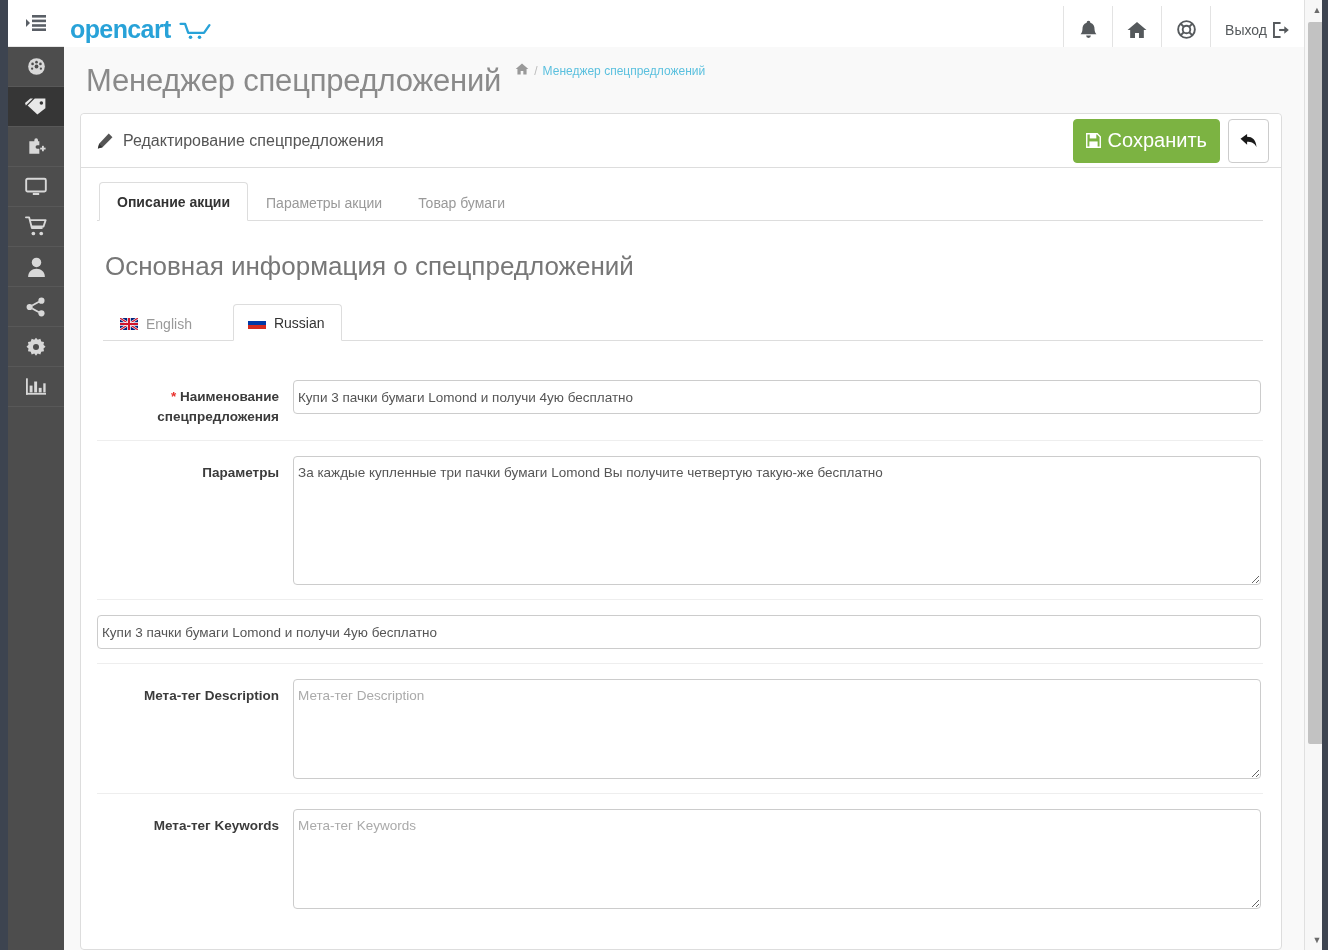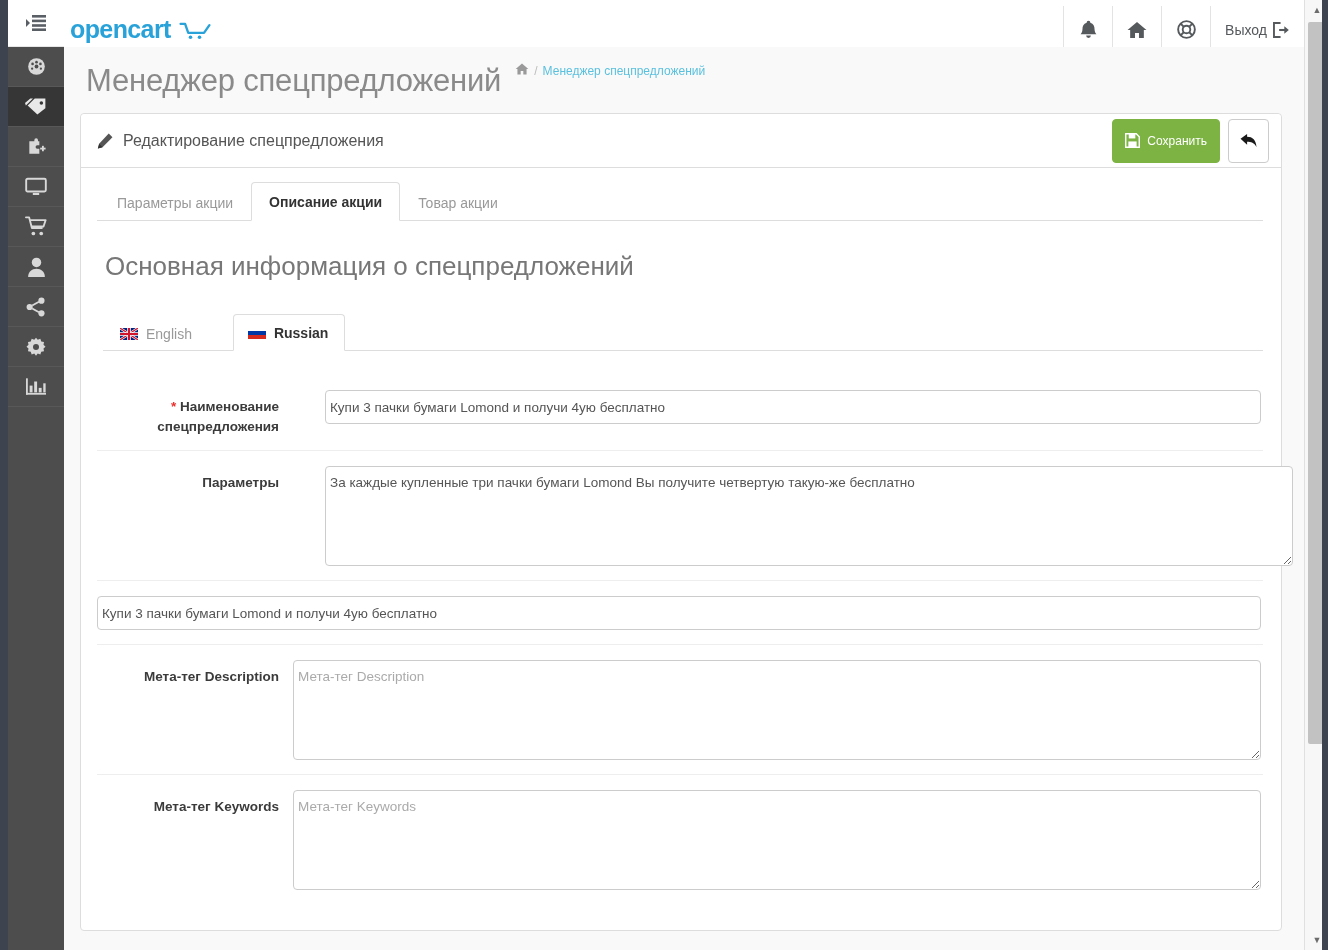--- a/index.html
+++ b/index.html
@@ -116,21 +116,21 @@
     border-radius: 4px 4px 0 0;
   }
   .card-head-title {
     font-size: 16px; color: #555;
     display: flex; align-items: center; gap: 10px;
   }
   .card-head-spacer { flex: 1; }
   .btn {
     border: 1px solid transparent;
     border-radius: 4px;
-    font-size: 12px;
+    font-size: 20px;
     height: 44px;
     padding: 0 12px;
     display: inline-flex; align-items: center; gap: 7px;
     cursor: pointer;
     font-family: "Liberation Sans", sans-serif;
   }
   .btn-save {
     background: #7cb342; border-color: #7cb342; color: #fff;
   }
   .btn-back {
@@ -179,35 +179,34 @@
   .lang-tab {
     padding: 10px 16px 9px 14px;
     font-size: 14px; color: #999;
     cursor: pointer;
     display: flex; align-items: center; gap: 8px;
     border: 1px solid transparent; border-bottom: none;
     margin-bottom: -1px;
     border-radius: 4px 4px 0 0;
   }
   .lang-tab.active {
-    color: #333; font-weight: bold;
+    color: #333; font-weight: normal;
     background: #fff; border-color: #ddd;
     border-bottom: 1px solid #fff;
-    margin-top: 10px;
   }
   .flag { width: 18px; height: 12px; display:block; }
 
   
   .form-rows { margin-top: 24px; }
   .form-row {
     display: flex;
     padding: 15px 0 14px 0;
     border-top: 1px solid #eee;
   }
-  .form-row:first-child { border-top: none; gap: 32px; }
+  .form-row:first-child { border-top: none; }
   .form-label {
     width: 196px; flex: 0 0 196px;
     text-align: right;
     font-size: 13.5px; font-weight: bold; color: #3b3b3b;
     padding: 7px 14px 0 0;
     line-height: 1.45;
   }
   .req { color: #e9322d; }
   .form-control-wrap { flex: 1; padding-right: 2px; }
   input.fc, textarea.fc {
@@ -425,23 +424,23 @@
         <button class="btn btn-back" style="margin-left:8px;">
           <svg width="17" height="15" viewBox="0 0 18 16">
             <path d="M0.5 6.2 L7.5 1 V4 c6 0 9.5 3.5 10 11 -2.5-4.6-5.6-5.6-10-5.6 V12.5 Z" fill="#1a1a1a"></path>
           </svg>
         </button>
       </div>
 
       <div class="card-body">
 
         <div class="tabs">
+          <div class="tab active">Описание акции</div>
           <div class="tab">Параметры акции</div>
-          <div class="tab active">Описание акции</div>
-          <div class="tab">Товар акции</div>
+          <div class="tab">Товар бумаги</div>
         </div>
 
         <h2 class="section-title">Основная информация о спецпредложений</h2>
 
         <div class="lang-tabs">
           <div class="lang-tab">
             <svg class="flag" viewBox="0 0 30 20">
               <rect width="30" height="20" fill="#00247d"></rect>
               <path d="M0 0 L30 20 M30 0 L0 20" stroke="#fff" stroke-width="4"></path>
               <path d="M0 0 L30 20 M30 0 L0 20" stroke="#cf142b" stroke-width="2"></path>
@@ -470,21 +469,21 @@
             <div class="form-control-wrap">
               <input class="fc" type="text" value="Купи 3 пачки бумаги Lomond и получи 4ую бесплатно" style="">
             </div>
           </div>
 
           <div class="form-row">
             <div class="form-label">
               <span>Параметры</span>
             </div>
             <div class="form-control-wrap">
-              <textarea class="fc" style="height: 100px; margin-left: 32px;">За каждые купленные три пачки бумаги Lomond Вы получите четвертую такую-же бесплатно</textarea>
+              <textarea class="fc" style="height: 129px;">За каждые купленные три пачки бумаги Lomond Вы получите четвертую такую-же бесплатно</textarea>
             </div>
           </div>
 
           <div class="form-row">
             <div class="form-control-wrap">
               <input class="fc" type="text" value="Купи 3 пачки бумаги Lomond и получи 4ую бесплатно" style="">
             </div>
           </div>
 
           <div class="form-row">

